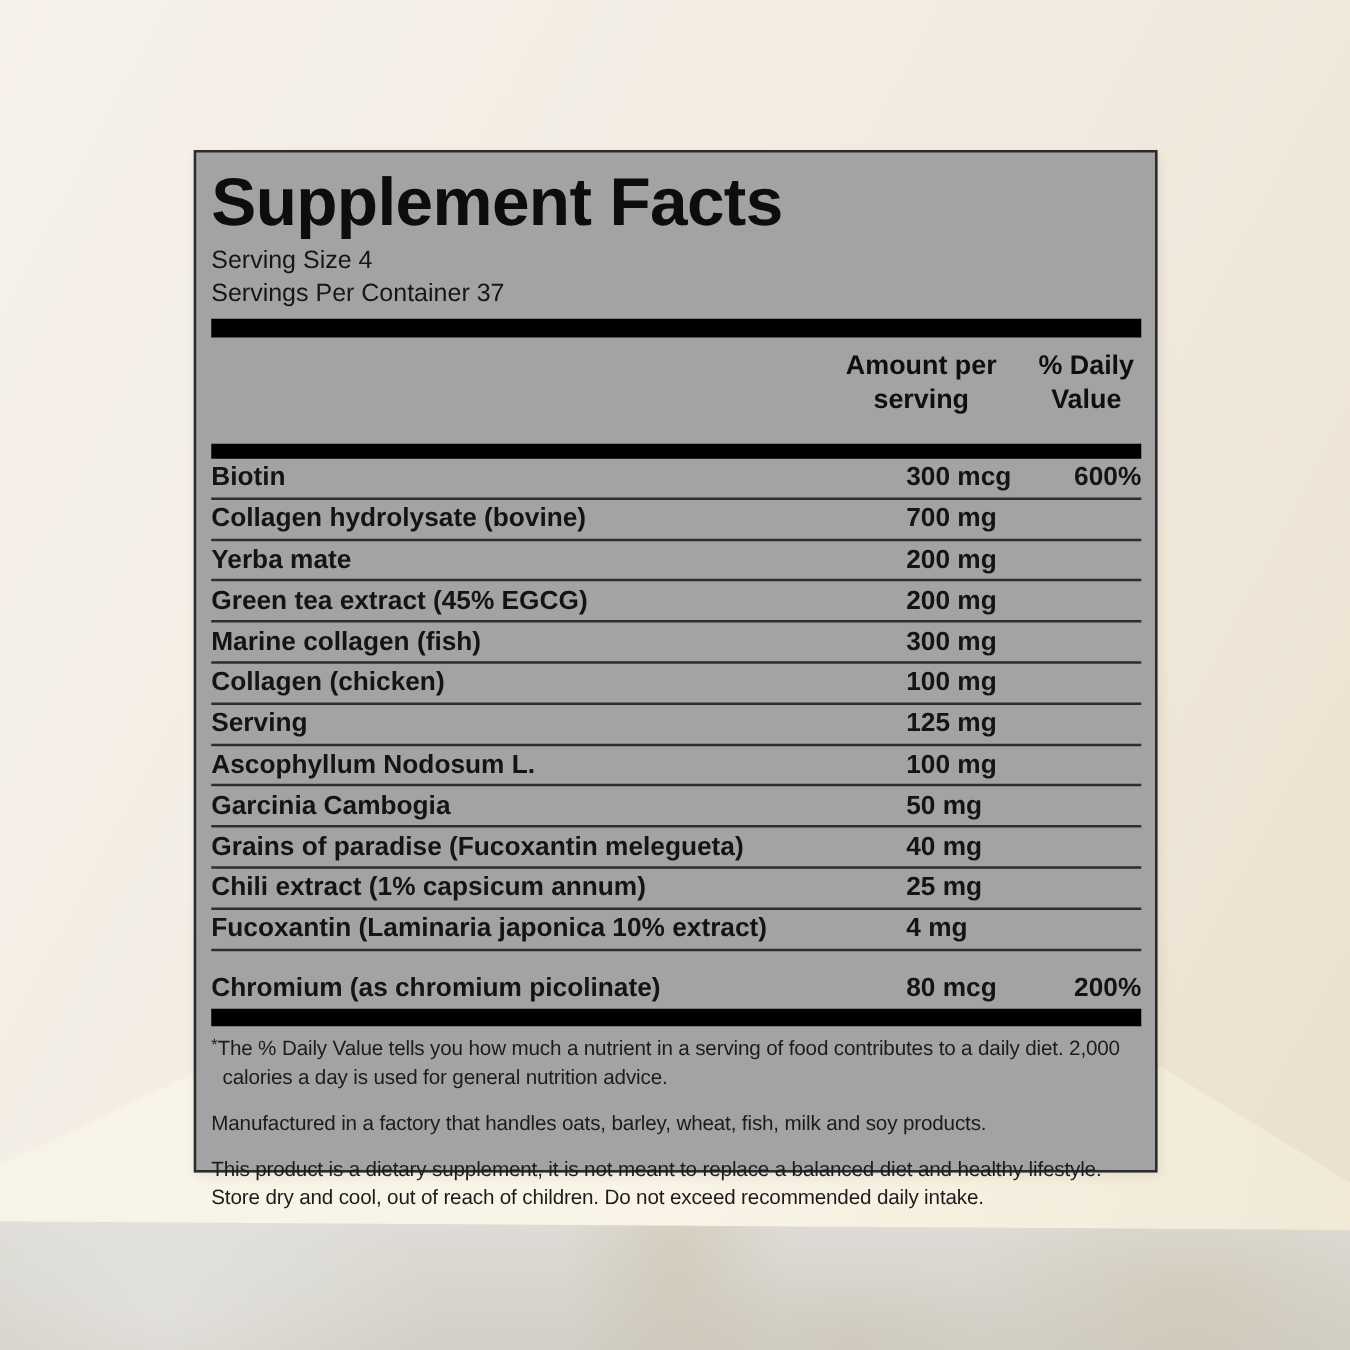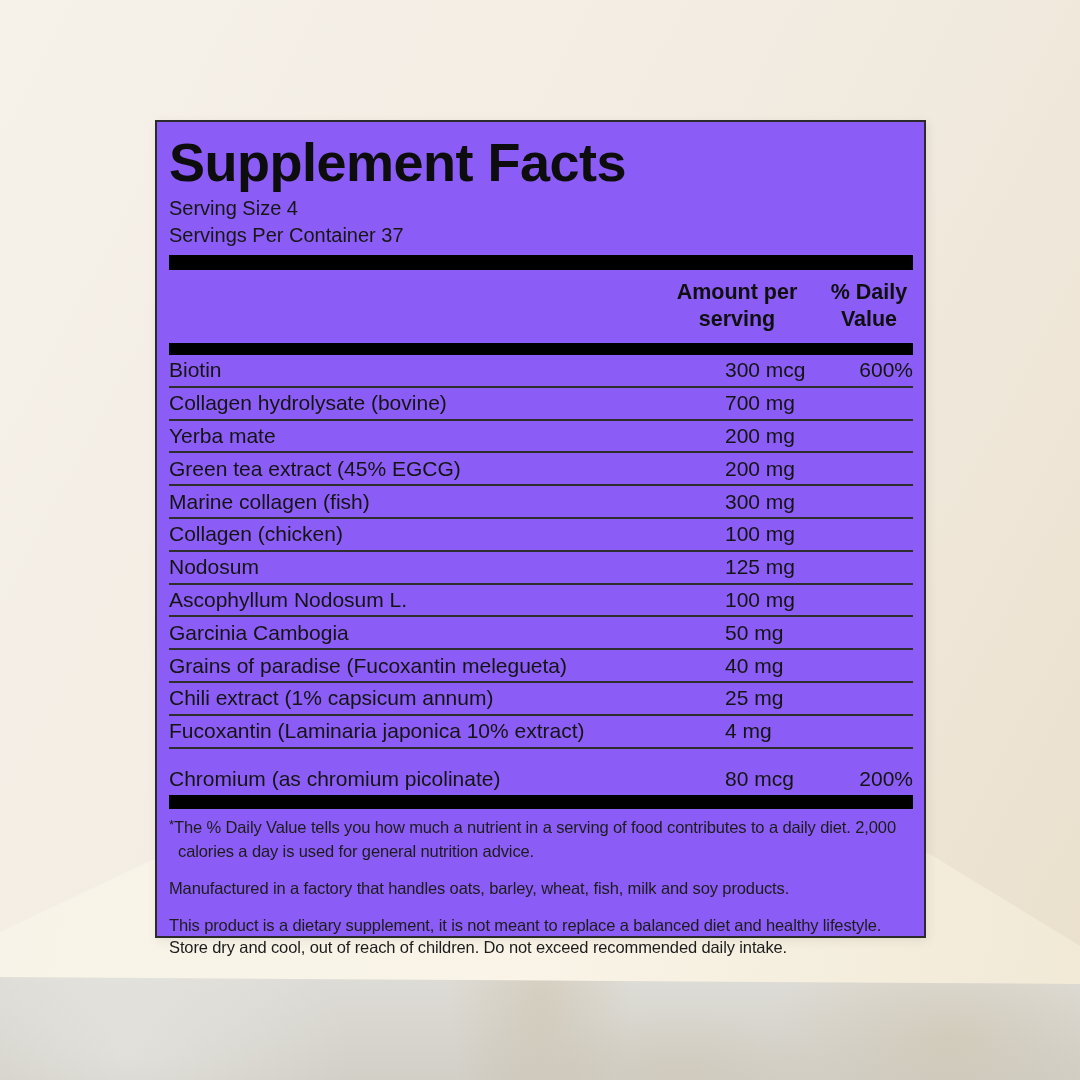--- a/index.html
+++ b/index.html
@@ -29,44 +29,44 @@
       radial-gradient(260px 160px at 88% 60%, rgba(198,178,138,0.26), transparent 70%),
       radial-gradient(200px 90px  at 63% 90%, rgba(196,178,140,0.18), transparent 70%),
       radial-gradient(320px 200px at 12% 75%, rgba(255,255,255,0.30), transparent 70%),
       linear-gradient(180deg, #dedcd6 0%, #d7d5ce 55%, #d2cfc7 100%);
     clip-path: polygon(0px 1px, 1080px 8px, 1080px 104px, 0px 104px);
   }
 
   
   .label {
     position: absolute; left: 155px; top: 120px; width: 771px; height: 818px;
-    background: #8b5cf6;
+    background: #a3a3a3;
     border: 2px solid #2b2b2b;
     padding: 12px 11px 10px 12px;
     box-shadow: 2px 3px 9px rgba(90, 78, 58, 0.10);
   }
   .title {
     font-size: 54px; font-weight: bold; line-height: 52px;
     letter-spacing: -0.5px; color: #0d0d0d; margin: 2px 0 7px 0;
   }
   .serving-line { font-size: 20px; line-height: 27px; color: #161616; }
   .bar { background: #000; width: 100%; }
   .bar-top    { height: 15px; margin-top: 6px; }
   .bar-header { height: 12px; }
   .bar-bottom { height: 14px; }
 
-  .colhead { position: relative; height: 73px; }
+  .colhead { position: relative; height: 85px; }
   .colhead .ch {
     position: absolute; top: 9px; text-align: center;
     font-weight: bold; font-size: 21.5px; line-height: 27px; color: #0f0f0f;
   }
   .ch-amount { left: 478px; width: 180px; }
   .ch-dv     { left: 644px; width: 112px; }
 
-  .rows { width: 100%; }
+  .rows { width: 100%; font-weight: bold; }
   .row {
     display: grid; grid-template-columns: 556px 1fr auto;
     align-items: center; height: 32.8px;
     border-bottom: 2px solid #2e2e2e;
     font-size: 21px; color: #141414;
   }
   .row:last-child { border-bottom: none; margin-top: 14px; }
   .cell-name { text-align: left; white-space: nowrap; }
   .cell-amt  { text-align: left; white-space: nowrap; }
   .cell-dv   { text-align: center; white-space: nowrap; }
@@ -123,21 +123,21 @@
         <div class="cell-name">Marine collagen (fish)</div>
         <div class="cell-amt">300 mg</div>
         <div class="cell-dv"></div>
       </div>
       <div class="row">
         <div class="cell-name">Collagen (chicken)</div>
         <div class="cell-amt">100 mg</div>
         <div class="cell-dv"></div>
       </div>
       <div class="row">
-        <div class="cell-name">Nodosum</div>
+        <div class="cell-name">Serving</div>
         <div class="cell-amt">125 mg</div>
         <div class="cell-dv"></div>
       </div>
       <div class="row">
         <div class="cell-name">Ascophyllum Nodosum L.</div>
         <div class="cell-amt">100 mg</div>
         <div class="cell-dv"></div>
       </div>
       <div class="row">
         <div class="cell-name">Garcinia Cambogia</div>

